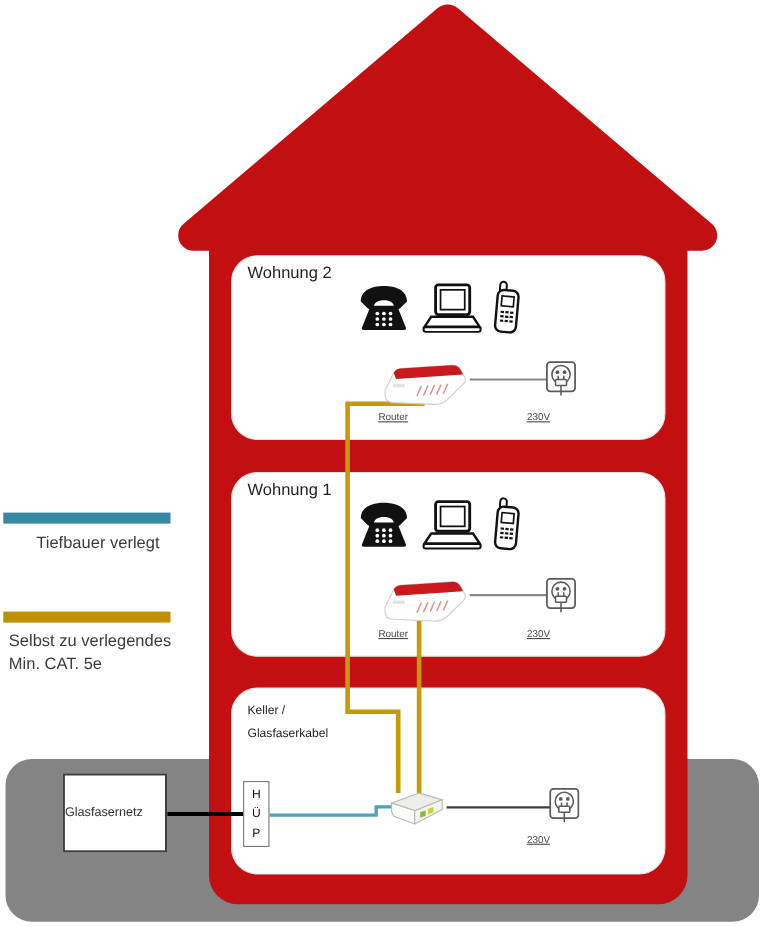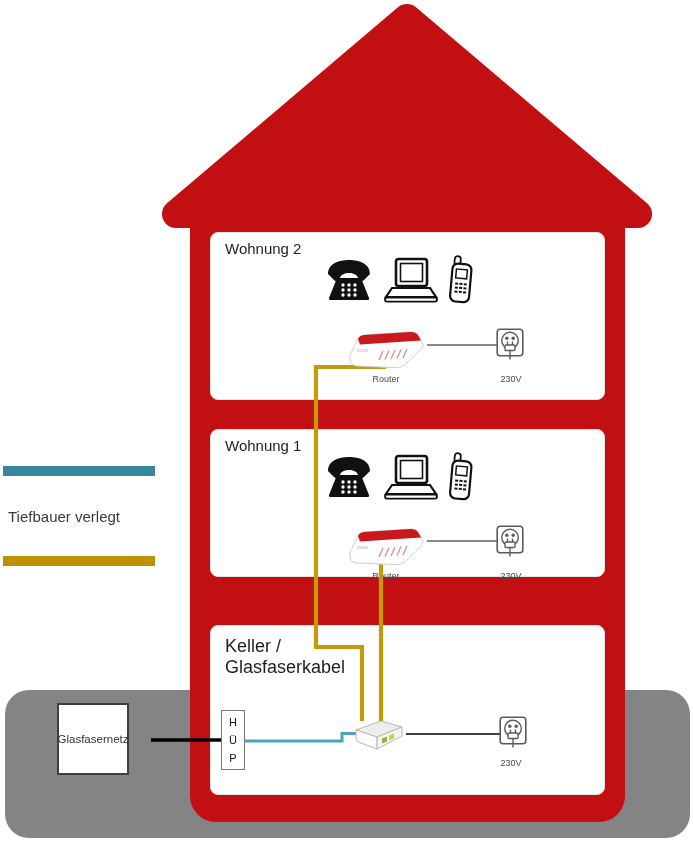--- a/index.html
+++ b/index.html
@@ -6,39 +6,39 @@
   #stage{
     position:relative;width:693px;height:843px;background:#fff;overflow:hidden;
     font-family:"Liberation Sans",sans-serif;color:#1f1f1f;
   }
   .abs{position:absolute;}
   
   #ground{left:5px;top:690px;width:685px;height:148px;background:#848484;border-radius:24px;}
   #house-body{left:190px;top:196px;width:435px;height:626px;background:#c20f11;border-radius:16px 16px 26px 26px;}
   #roof-svg{left:0;top:0;width:693px;height:250px;}
   
-  .floor{left:210px;width:395px;background:#fff;border:1px solid #e3e3e3;border-radius:8px;box-sizing:border-box;}
+  .floor{left:210px;width:395px;background:#fff;border:1px solid #e3e3e3;border-radius:24px;box-sizing:border-box;}
   #floor-w2{top:232px;height:168px;}
-  #floor-w1{top:429px;height:148px;}
+  #floor-w1{top:429px;height:168px;}
   #floor-keller{top:625px;height:170px;}
   .floor-label{position:absolute;left:14px;top:7px;font-size:15px;color:#1f1f1f;}
-  .floor-label2{position:absolute;left:14px;top:10px;font-size:18px;line-height:21px;color:#1f1f1f;}
+  .floor-label2{position:absolute;left:14px;top:10px;font-size:11px;line-height:21px;color:#1f1f1f;}
   
   .legend-bar{left:3px;width:152px;height:10px;}
   #legend-bar-fiber{top:466px;background:#35889e;}
   #legend-bar-eth{top:556px;background:#bf9000;}
   .legend-text{left:8px;font-size:15px;line-height:21px;color:#3b3b3b;}
-  #legend-text-fiber{top:506px;}
+  #legend-text-fiber{top:483px;margin-left:25px;}
   #legend-text-eth{top:572px;}
   
-  .small-lbl{position:absolute;font-size:9px;color:#4a4a4a;text-align:center;line-height:11px;}
+  .small-lbl{position:absolute;font-size:9px;color:#4a4a4a;line-height:11px;text-decoration:underline;}
   .device{position:absolute;}
   
-  #gfn-box{left:57px;top:703px;width:72px;height:72px;background:#fff;border:2px solid #3f3f3f;
-    display:flex;align-items:center;justify-content:center;font-size:11.5px;color:#333;box-sizing:border-box;}
+  #gfn-box{left:57px;top:703px;width:95px;height:72px;background:#fff;border:2px solid #3f3f3f;
+    display:flex;align-items:center;font-size:11.5px;color:#333;box-sizing:border-box;}
   #huep-box{left:221px;top:710px;width:24px;height:60px;background:#fff;border:1.5px solid #777;
     display:flex;flex-direction:column;align-items:center;justify-content:center;box-sizing:border-box;}
   #huep-box div{font-size:11px;line-height:18px;color:#111;}
   #cables{left:0;top:0;width:693px;height:843px;pointer-events:none;}
   .icon{position:absolute;}
 </style>
 </head>
 <body>
 
 <div id="stage">
@@ -147,20 +147,22 @@
     </div>
     <div class="small-lbl" style="left:268px;top:132px;width:64px">230V</div>
   </div>
 
   <div class="abs legend-bar" id="legend-bar-fiber"></div>
   <div class="abs legend-text" id="legend-text-fiber">
     <div>Tiefbauer verlegt</div>
   </div>
   <div class="abs legend-bar" id="legend-bar-eth"></div>
   <div class="abs legend-text" id="legend-text-eth">
+    <div>Selbst zu verlegendes</div>
+    <div>Min. CAT. 5e</div>
   </div>
 
   <svg class="abs" id="cables" viewBox="0 0 693 843">
 
     <path d="M427,345 H497" stroke="#8a8a8a" stroke-width="2" fill="none"></path>
     <path d="M427,541 H497" stroke="#8a8a8a" stroke-width="2" fill="none"></path>
     <path d="M406,734 H500" stroke="#3f3f3f" stroke-width="2" fill="none"></path>
 
     <path d="M151,740 H223" stroke="#000" stroke-width="3.6" fill="none"></path>
 

